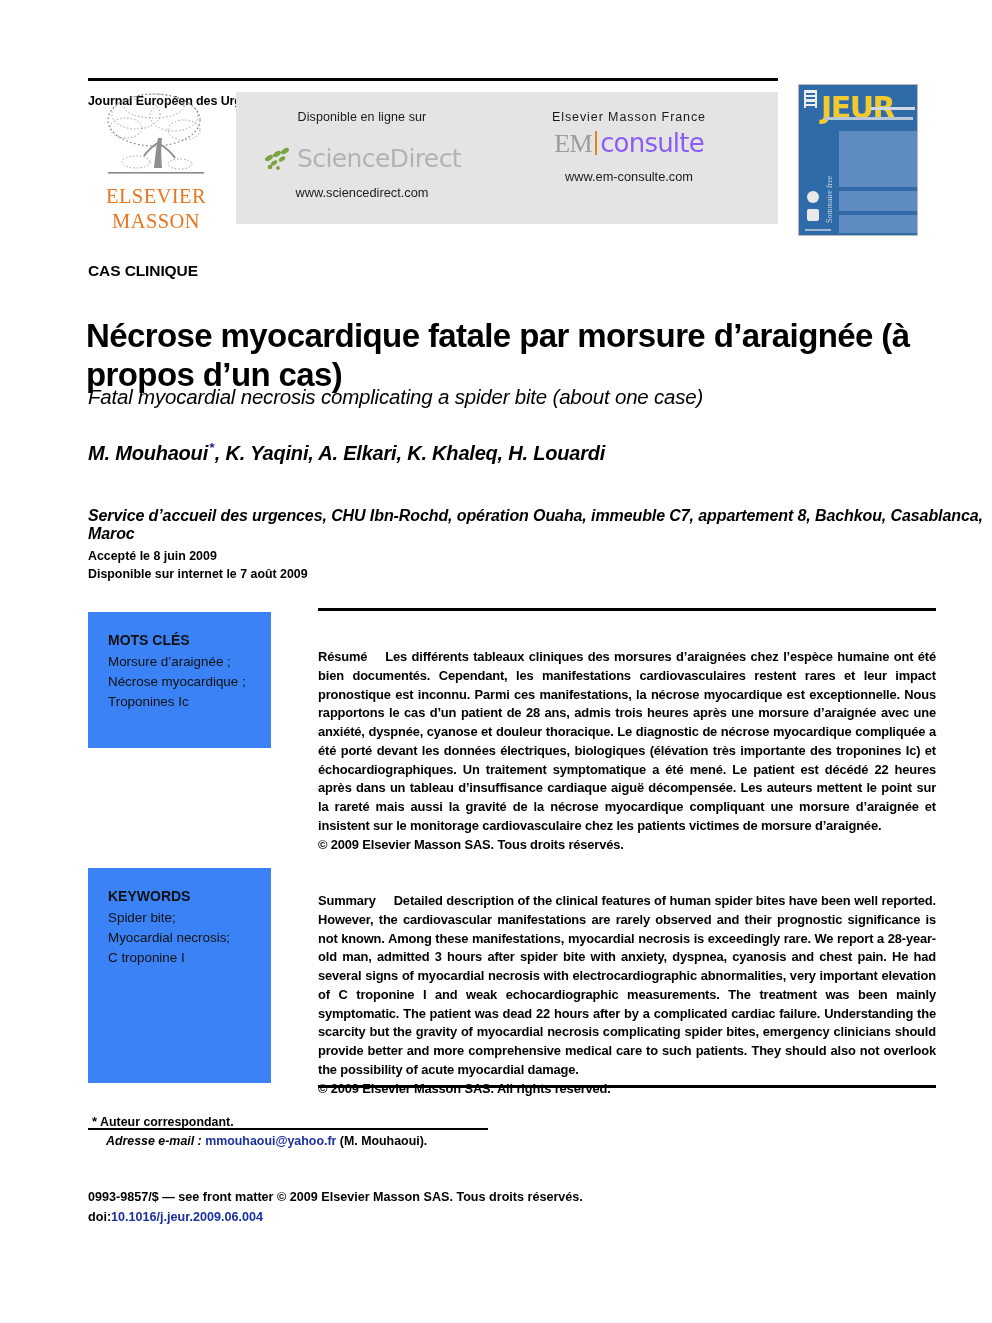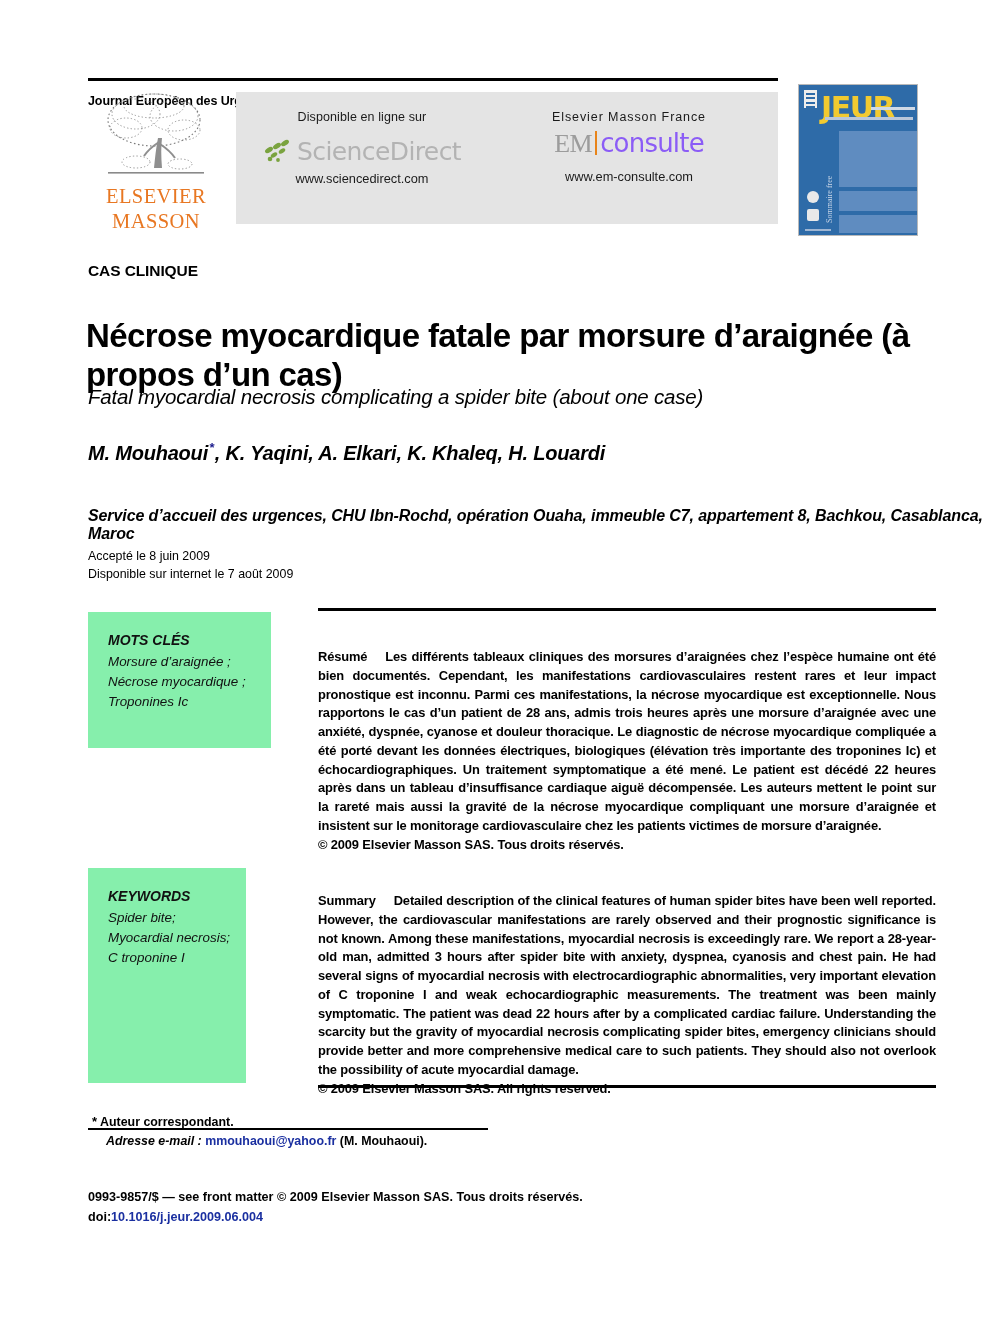--- a/index.html
+++ b/index.html
@@ -59,22 +59,22 @@
   .band-col.sd { left: 158px; width: 232px; }
   .band-col.em { left: 410px; width: 262px; }
   .band-caption {
     font-size: 12.5px; color: #1a1a1a; letter-spacing: 0.1px;
   }
   .band-caption.em-cap { letter-spacing: 0.9px; }
   .band-url {
     font-size: 12.8px; color: #1a1a1a; margin-top: 7px;
   }
   .sd-logo {
-    margin-top: 8px; height: 32px;
-    display: flex; align-items: flex-end; justify-content: center;
+    margin-top: 22px; height: 32px;
+    display: flex; align-items: flex-start; justify-content: center;
   }
   .sd-text {
     font-family: "DejaVu Sans", sans-serif;
     font-size: 25px; color: #B3B3B3; letter-spacing: -0.6px;
     line-height: 1;
   }
   .em-logo {
     margin-top: 4px; height: 34px;
     display: flex; align-items: baseline; justify-content: center;
   }
@@ -172,29 +172,29 @@
     color: #1a1a8c; font-size: 13px; font-weight: bold;
     vertical-align: super; padding: 0 1px 0 1px;
   }
   .affiliation {
     position: absolute; left: 88px; top: 507px;
     font-size: 16px; font-style: italic; font-weight: bold;
     letter-spacing: -0.1px;
   }
   .dates {
     position: absolute; left: 88px; top: 548px;
-    font-size: 12.4px; font-weight: normal; line-height: 1.45;
+    font-size: 12.4px; font-weight: bold; line-height: 1.45;
   }
 
   
   .kw-box {
-    position: absolute; background: #86efac; font-style: italic;
+    position: absolute; background: #3b82f6;
   }
   .kw-mots { left: 88px; top: 612px; width: 183px; height: 136px; }
-  .kw-keys { left: 88px; top: 868px; width: 158px; height: 215px; }
+  .kw-keys { left: 88px; top: 868px; width: 183px; height: 215px; }
   .kw-inner {
     padding: 18px 0 0 20px;
     font-size: 13.4px; line-height: 1.46;
     color: #111;
   }
   .kw-title { font-weight: bold; font-size: 14px; margin-bottom: 2px; }
 
   .abs-rule {
     position: absolute; left: 318px; width: 618px; height: 2.6px; background: #000;
   }

